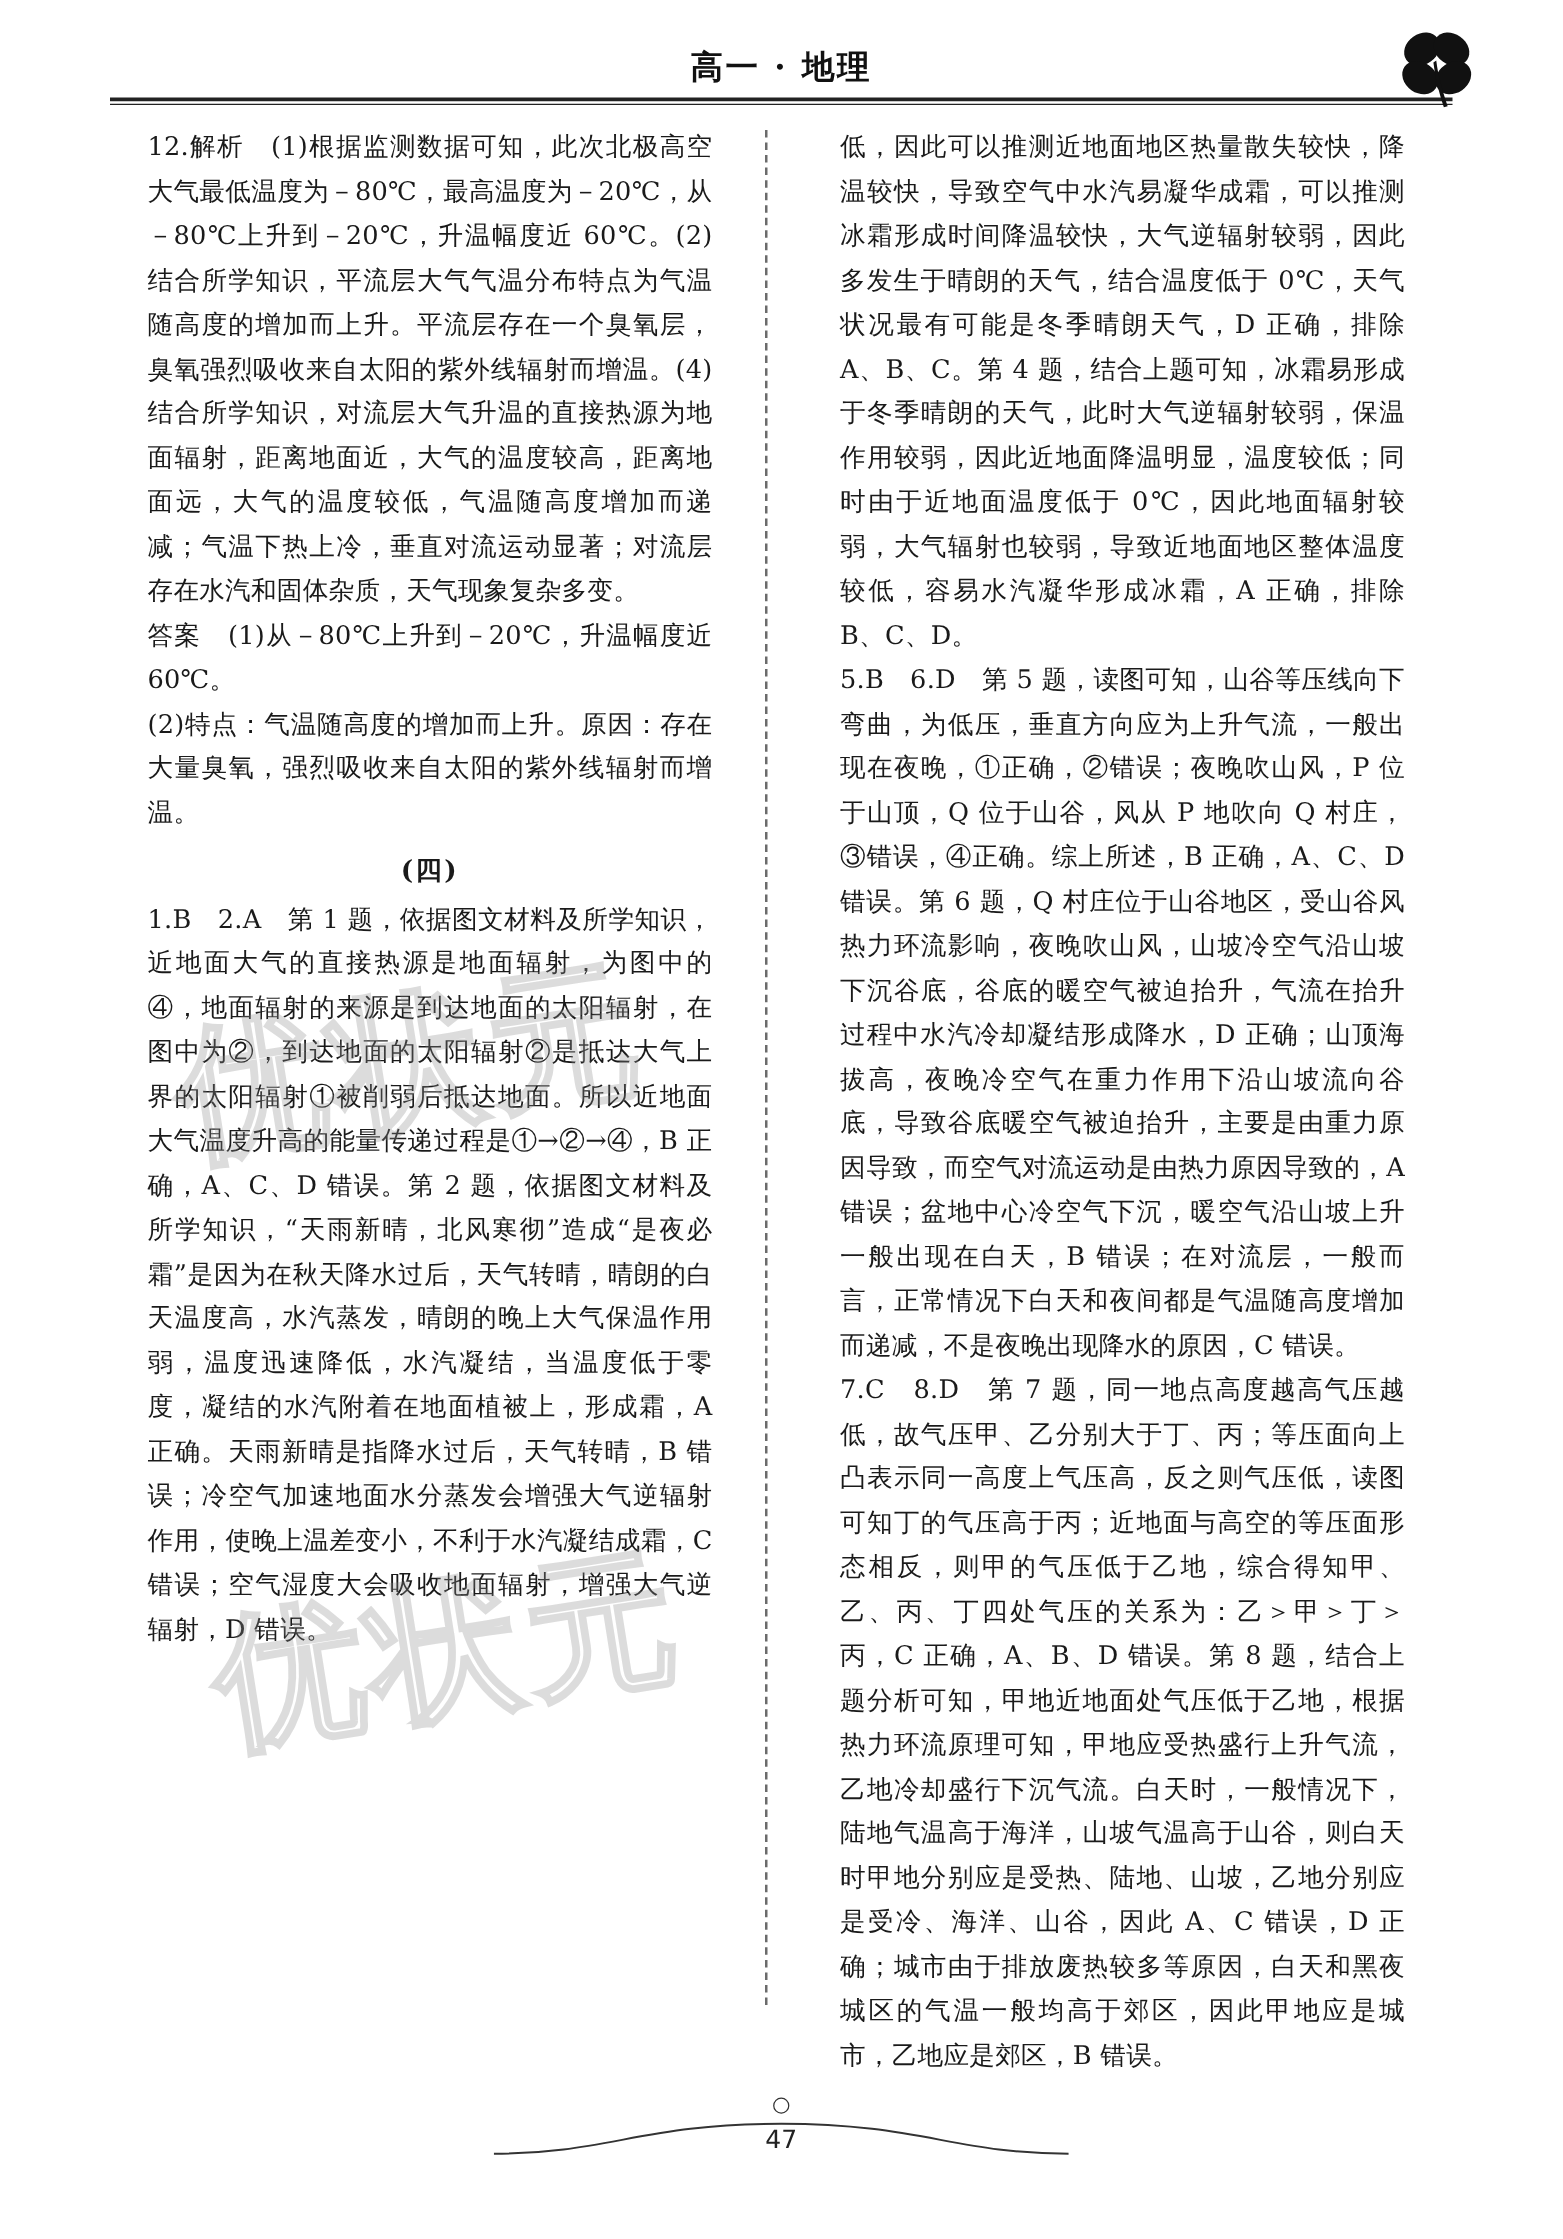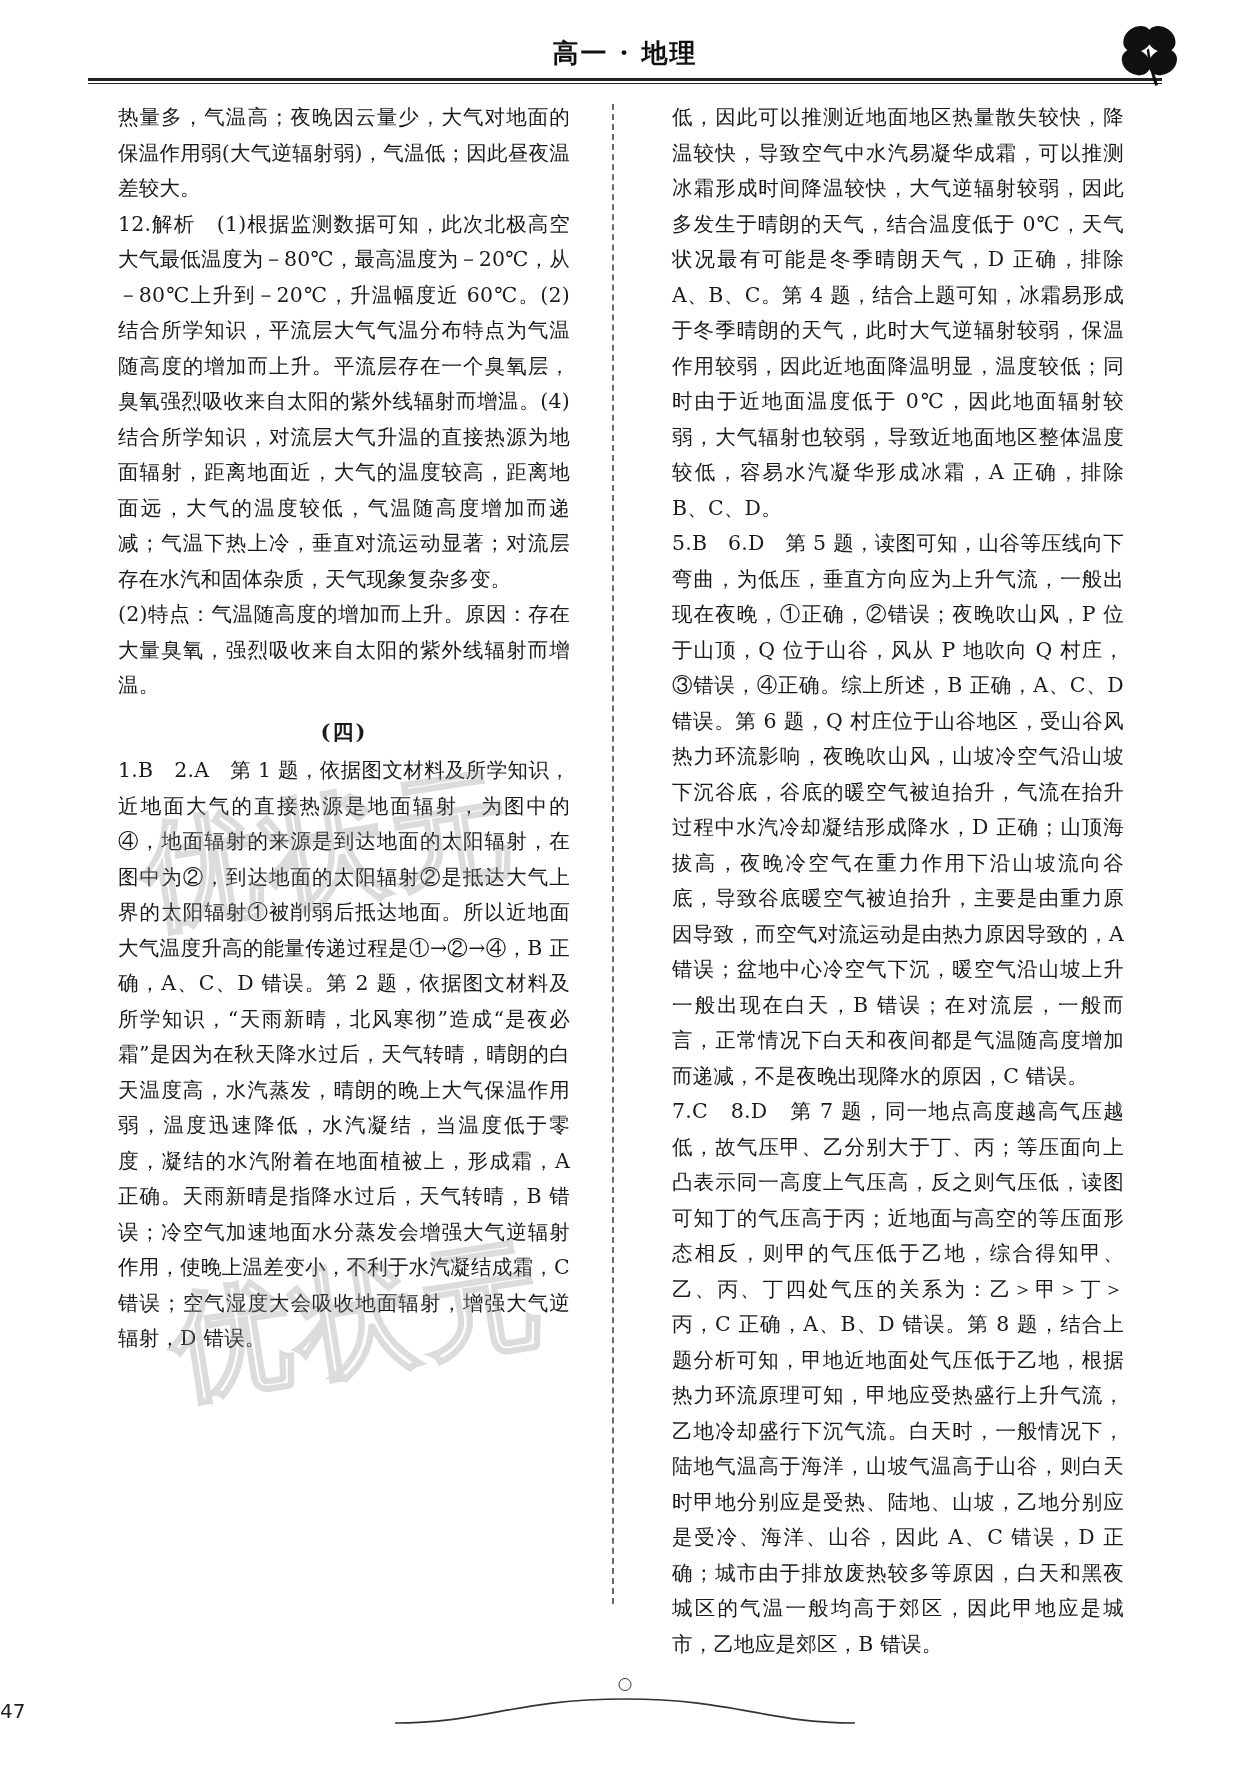--- a/index.html
+++ b/index.html
@@ -110,20 +110,21 @@
     transform: rotate(-9deg);
   }
   .wm1 { left: 30px;  top: 0px; }
   .wm2 { left: 60px;  top: 470px; }
 
   
   .footer {
     position: absolute;
     left: 0; right: 0;
     bottom: 68px;
+    text-align: center;
     font-size: 20px;
     color: #222;
     font-family: "DejaVu Sans", "Liberation Sans", sans-serif;
   }
   .footer-deco {
     position: absolute;
     left: 50%;
     bottom: 58px;
     transform: translateX(-50%);
     width: 460px;
@@ -153,22 +154,22 @@
       <ellipse cx="66" cy="28" rx="20" ry="16" transform="rotate(35 66 28)"></ellipse>
       <ellipse cx="33" cy="58" rx="20" ry="16" transform="rotate(35 33 58)"></ellipse>
       <ellipse cx="68" cy="58" rx="20" ry="16" transform="rotate(-35 68 58)"></ellipse>
       <path d="M50 40 C52 56, 56 70, 62 88 L58 89 C52 71, 49 57, 47 42 Z"></path>
     </g>
   </svg>
 
   <div class="divider"></div>
 
   <div class="col col-left">
-    <p>热量多，气温高；夜晚因云量少，大气对地面的保温作用弱(大气逆辐射弱)，气温低；因此昼夜温差较大。</p>
     <p>12.解析　(1)根据监测数据可知，此次北极高空大气最低温度为－80℃，最高温度为－20℃，从－80℃上升到－20℃，升温幅度近 60℃。(2)结合所学知识，平流层大气气温分布特点为气温随高度的增加而上升。平流层存在一个臭氧层，臭氧强烈吸收来自太阳的紫外线辐射而增温。(4)结合所学知识，对流层大气升温的直接热源为地面辐射，距离地面近，大气的温度较高，距离地面远，大气的温度较低，气温随高度增加而递减；气温下热上冷，垂直对流运动显著；对流层存在水汽和固体杂质，天气现象复杂多变。</p>
+    <p>答案　(1)从－80℃上升到－20℃，升温幅度近 60℃。</p>
     <p>(2)特点：气温随高度的增加而上升。原因：存在大量臭氧，强烈吸收来自太阳的紫外线辐射而增温。</p>
     <div class="section-head">(四)</div>
     <p>1.B　2.A　第 1 题，依据图文材料及所学知识，近地面大气的直接热源是地面辐射，为图中的④，地面辐射的来源是到达地面的太阳辐射，在图中为②，到达地面的太阳辐射②是抵达大气上界的太阳辐射①被削弱后抵达地面。所以近地面大气温度升高的能量传递过程是①→②→④，B 正确，A、C、D 错误。第 2 题，依据图文材料及所学知识，“天雨新晴，北风寒彻”造成“是夜必霜”是因为在秋天降水过后，天气转晴，晴朗的白天温度高，水汽蒸发，晴朗的晚上大气保温作用弱，温度迅速降低，水汽凝结，当温度低于零度，凝结的水汽附着在地面植被上，形成霜，A 正确。天雨新晴是指降水过后，天气转晴，B 错误；冷空气加速地面水分蒸发会增强大气逆辐射作用，使晚上温差变小，不利于水汽凝结成霜，C 错误；空气湿度大会吸收地面辐射，增强大气逆辐射，D 错误。</p>
   </div>
 
   <div class="col col-right">
     <p>低，因此可以推测近地面地区热量散失较快，降温较快，导致空气中水汽易凝华成霜，可以推测冰霜形成时间降温较快，大气逆辐射较弱，因此多发生于晴朗的天气，结合温度低于 0℃，天气状况最有可能是冬季晴朗天气，D 正确，排除A、B、C。第 4 题，结合上题可知，冰霜易形成于冬季晴朗的天气，此时大气逆辐射较弱，保温作用较弱，因此近地面降温明显，温度较低；同时由于近地面温度低于 0℃，因此地面辐射较弱，大气辐射也较弱，导致近地面地区整体温度较低，容易水汽凝华形成冰霜，A 正确，排除 B、C、D。</p>
     <p>5.B　6.D　第 5 题，读图可知，山谷等压线向下弯曲，为低压，垂直方向应为上升气流，一般出现在夜晚，①正确，②错误；夜晚吹山风，P 位于山顶，Q 位于山谷，风从 P 地吹向 Q 村庄，③错误，④正确。综上所述，B 正确，A、C、D 错误。第 6 题，Q 村庄位于山谷地区，受山谷风热力环流影响，夜晚吹山风，山坡冷空气沿山坡下沉谷底，谷底的暖空气被迫抬升，气流在抬升过程中水汽冷却凝结形成降水，D 正确；山顶海拔高，夜晚冷空气在重力作用下沿山坡流向谷底，导致谷底暖空气被迫抬升，主要是由重力原因导致，而空气对流运动是由热力原因导致的，A 错误；盆地中心冷空气下沉，暖空气沿山坡上升一般出现在白天，B 错误；在对流层，一般而言，正常情况下白天和夜间都是气温随高度增加而递减，不是夜晚出现降水的原因，C 错误。</p>
     <p>7.C　8.D　第 7 题，同一地点高度越高气压越低，故气压甲、乙分别大于丁、丙；等压面向上凸表示同一高度上气压高，反之则气压低，读图可知丁的气压高于丙；近地面与高空的等压面形态相反，则甲的气压低于乙地，综合得知甲、乙、丙、丁四处气压的关系为：乙＞甲＞丁＞丙，C 正确，A、B、D 错误。第 8 题，结合上题分析可知，甲地近地面处气压低于乙地，根据热力环流原理可知，甲地应受热盛行上升气流，乙地冷却盛行下沉气流。白天时，一般情况下，陆地气温高于海洋，山坡气温高于山谷，则白天时甲地分别应是受热、陆地、山坡，乙地分别应是受冷、海洋、山谷，因此 A、C 错误，D 正确；城市由于排放废热较多等原因，白天和黑夜城区的气温一般均高于郊区，因此甲地应是城市，乙地应是郊区，B 错误。</p>
   </div>

